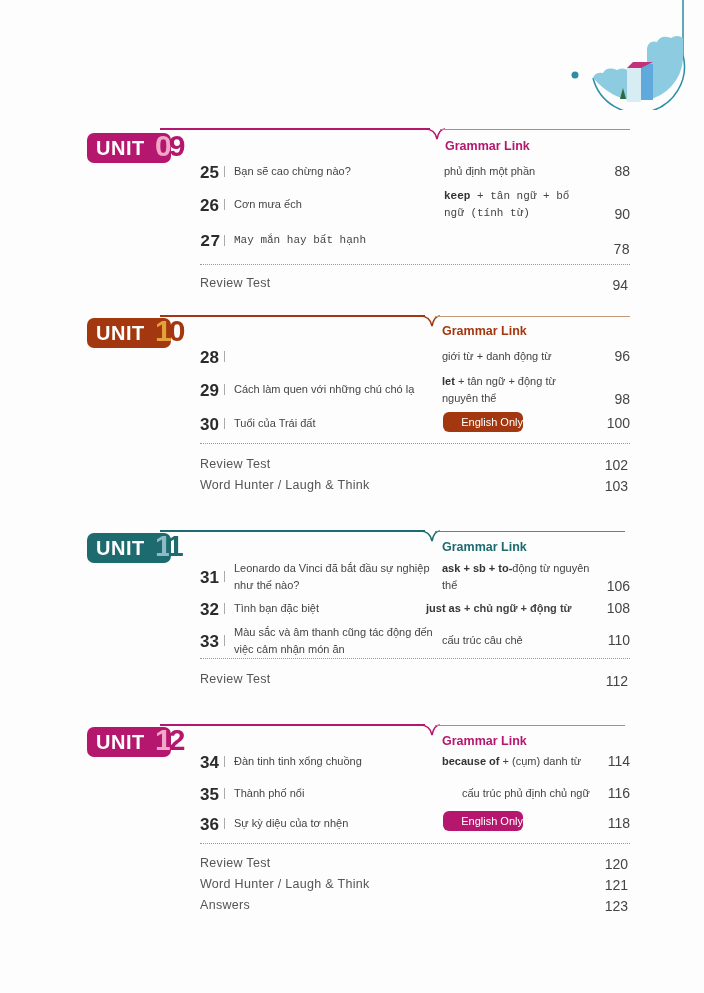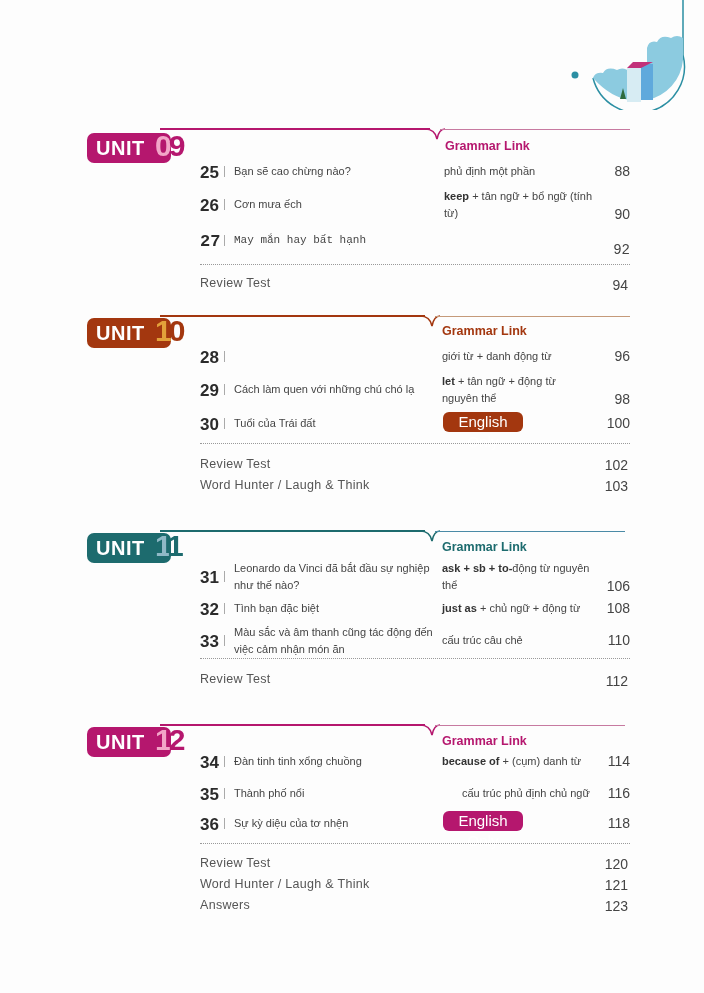--- a/index.html
+++ b/index.html
@@ -16,21 +16,21 @@
   .row{position:absolute;left:200px;width:430px;height:22px;}
   .lnum{position:absolute;left:0;font-weight:bold;font-size:17px;color:#2b2b2b;}
   .bar{position:absolute;left:24px;top:3px;width:1px;height:11px;background:#aaa;}
   .ltitle{position:absolute;left:34px;font-size:11px;color:#444;line-height:17px;}
   .grammar{position:absolute;left:244px;font-size:11px;color:#444;line-height:17px;width:150px;}
   .grammar b{color:#333;}
   .page-no{position:absolute;right:0;font-size:14px;color:#444;}
   .dots{position:absolute;left:200px;width:430px;border-top:1px dotted #999;}
   .extra{position:absolute;left:200px;font-size:12.5px;color:#555;letter-spacing:0.3px;}
   .extra-no{position:absolute;right:76px;font-size:14px;color:#444;}
-  .eo{position:absolute;left:443px;width:80px;height:20px;border-radius:6px;color:#fff;font-size:15px;line-height:20px;text-align:center;}
+  .eo{position:absolute;left:443px;width:80px;height:20px;border-radius:6px;color:#fff;font-size:11px;line-height:20px;text-align:right;}
 </style>
 </head>
 <body>
 
 <div class="page">
 
   <svg class="deco" viewBox="0 0 135 110">
     <path d="M118 0 V55 A45 45 0 0 1 28 78" fill="none" stroke="#2b8fa3" stroke-width="1.5"></path>
     <circle cx="10" cy="75" r="3.5" fill="#2b8fa3"></circle>
     <path d="M28 78 Q30 72 38 73 Q42 66 52 70 Q58 66 66 72 L66 100 Q46 98 28 78 Z" fill="#8ccbe0"></path>
@@ -57,28 +57,28 @@
       <span class="lnum">25</span>
       <span class="bar"></span>
       <span class="ltitle">Bạn sẽ cao chừng nào?</span>
       <span class="grammar">phủ định một phần</span>
       <span class="page-no">88</span>
     </div>
     <div class="row" style="top:196px;">
       <span class="lnum">26</span>
       <span class="bar"></span>
       <span class="ltitle">Cơn mưa ếch</span>
-      <span class="grammar" style="top:-8px;"><b>keep</b><span> + tân ngữ + bổ ngữ (tính từ)</span></span>
+      <span class="grammar" style="top:-8px;font-family:Liberation Mono, monospace;"><b>keep</b><span> + tân ngữ + bổ ngữ (tính từ)</span></span>
       <span class="page-no" style="top:10px;">90</span>
     </div>
     <div class="row" style="top:232px;font-family:Liberation Mono, monospace;">
       <span class="lnum">27</span>
       <span class="bar"></span>
       <span class="ltitle">May mắn hay bất hạnh</span>
-      <span class="page-no" style="top:10px;">92</span>
+      <span class="page-no" style="top:10px;">78</span>
     </div>
     <div class="dots" style="top:264px;"></div>
     <div class="extra" style="top:276px;">Review Test</div>
     <div class="extra-no" style="top:277px;margin-left:24px;">94</div>
   </div>
 
   <div class="unit" style="top:0;">
     <div class="topline" style="left:160px;top:315px;width:265px;background:#a3370f;"></div>
     <svg class="curve" style="left:420px;top:314px;" viewBox="0 0 20 14">
         <path d="M0 2 Q10 2 12 12 Q14 2 20 2" fill="none" stroke="#a3370f" stroke-width="1.6"></path>
@@ -133,21 +133,21 @@
       <span class="lnum" style="top:2px;">31</span>
       <span class="bar" style="top:5px;"></span>
       <span class="ltitle" style="top:-6px;width:200px;">Leonardo da Vinci đã bắt đầu sự nghiệp như thế nào?</span>
       <span class="grammar" style="top:-6px;left:242px;"><b>ask + sb + to-</b><span>động từ nguyên thể</span></span>
       <span class="page-no" style="top:12px;">106</span>
     </div>
     <div class="row" style="top:600px;">
       <span class="lnum">32</span>
       <span class="bar"></span>
       <span class="ltitle">Tình bạn đặc biệt</span>
-      <span class="grammar" style="left:242px;width:160px;"><b>just as</b><span> + chủ ngữ + động từ</span></span>
+      <span class="grammar" style="left:226px;width:160px;font-weight:bold;"><b>just as</b><span> + chủ ngữ + động từ</span></span>
       <span class="page-no">108</span>
     </div>
     <div class="row" style="top:630px;">
       <span class="lnum" style="top:2px;">33</span>
       <span class="bar" style="top:5px;"></span>
       <span class="ltitle" style="top:-6px;width:210px;">Màu sắc và âm thanh cũng tác động đến việc cảm nhận món ăn</span>
       <span class="grammar" style="left:242px;top:2px;">cấu trúc câu chẻ</span>
       <span class="page-no" style="top:2px;">110</span>
     </div>
     <div class="dots" style="top:658px;"></div>

